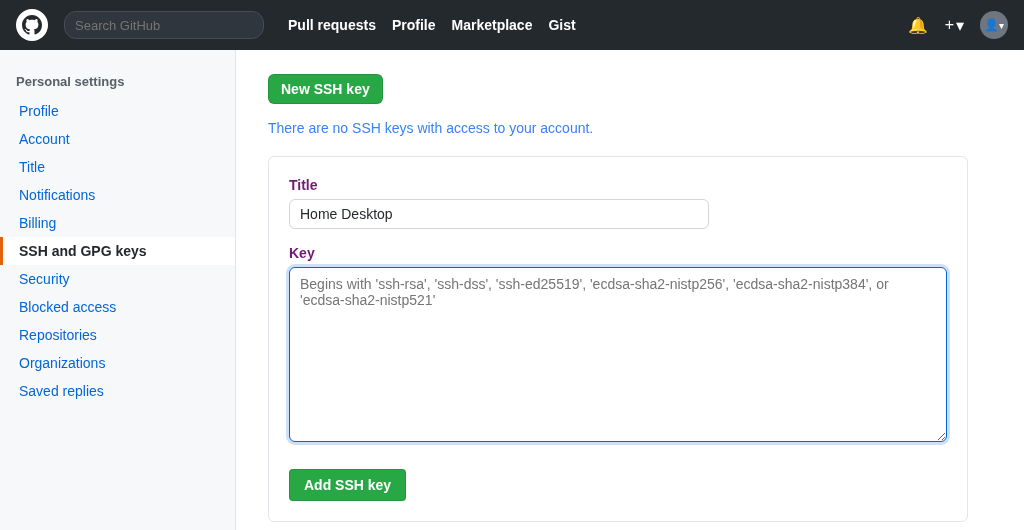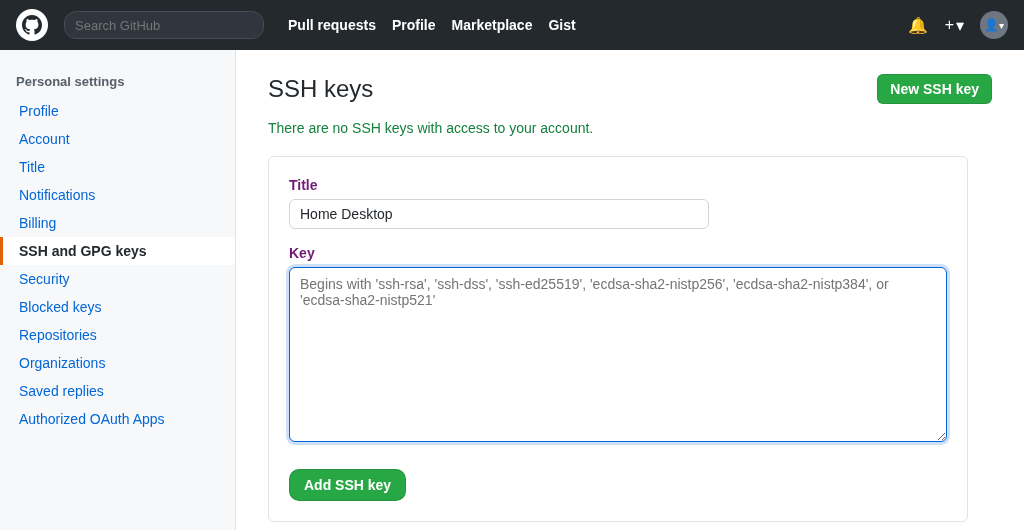--- a/index.html
+++ b/index.html
@@ -132,21 +132,21 @@
       border: 1px solid rgba(27,31,35,0.15);
       border-radius: 6px;
       padding: 6px 12px;
       font-size: 14px;
       font-weight: 600;
       cursor: pointer;
     }
 
     .info-text {
       font-size: 14px;
-      color: #15803d;
+      color: #3b82f6;
       margin-bottom: 20px;
     }
 
     .form-box {
       border: 1px solid #e1e4e8;
       border-radius: 6px;
       padding: 20px;
       max-width: 700px;
     }
 
@@ -181,21 +181,21 @@
       outline: none;
       resize: vertical;
       box-shadow: 0 0 0 3px rgba(3,102,214,0.2);
       font-family: inherit;
     }
 
     .btn-submit {
       background: #28a745;
       color: white;
       border: 1px solid rgba(27,31,35,0.15);
-      border-radius: 10px;
+      border-radius: 4px;
       padding: 7px 14px;
       font-size: 14px;
       font-weight: 600;
       cursor: pointer;
       margin-top: 8px;
     }
   </style>
 </head>
 <body>
 
@@ -241,31 +241,29 @@
 
   <aside class="sidebar">
     <div class="sidebar-heading">Personal settings</div>
     <a class="sidebar-item">Profile</a>
     <a class="sidebar-item">Account</a>
     <a class="sidebar-item">Title</a>
     <a class="sidebar-item">Notifications</a>
     <a class="sidebar-item">Billing</a>
     <a class="sidebar-item active">SSH and GPG keys</a>
     <a class="sidebar-item">Security</a>
-    <a class="sidebar-item">Blocked keys</a>
+    <a class="sidebar-item">Blocked access</a>
     <a class="sidebar-item">Repositories</a>
     <a class="sidebar-item">Organizations</a>
     <a class="sidebar-item">Saved replies</a>
-    <a class="sidebar-item">Authorized OAuth Apps</a>
   </aside>
 
   <main class="main-content">
 
     <div class="page-header">
-      <h1 class="page-title">SSH keys</h1>
       <button class="btn-green">New SSH key</button>
     </div>
 
     <p class="info-text">There are no SSH keys with access to your account.</p>
 
     <div class="form-box">
 
       <div class="form-group">
         <label class="form-label">Title</label>
         <input class="form-input" type="text" value="Home Desktop" style="">

